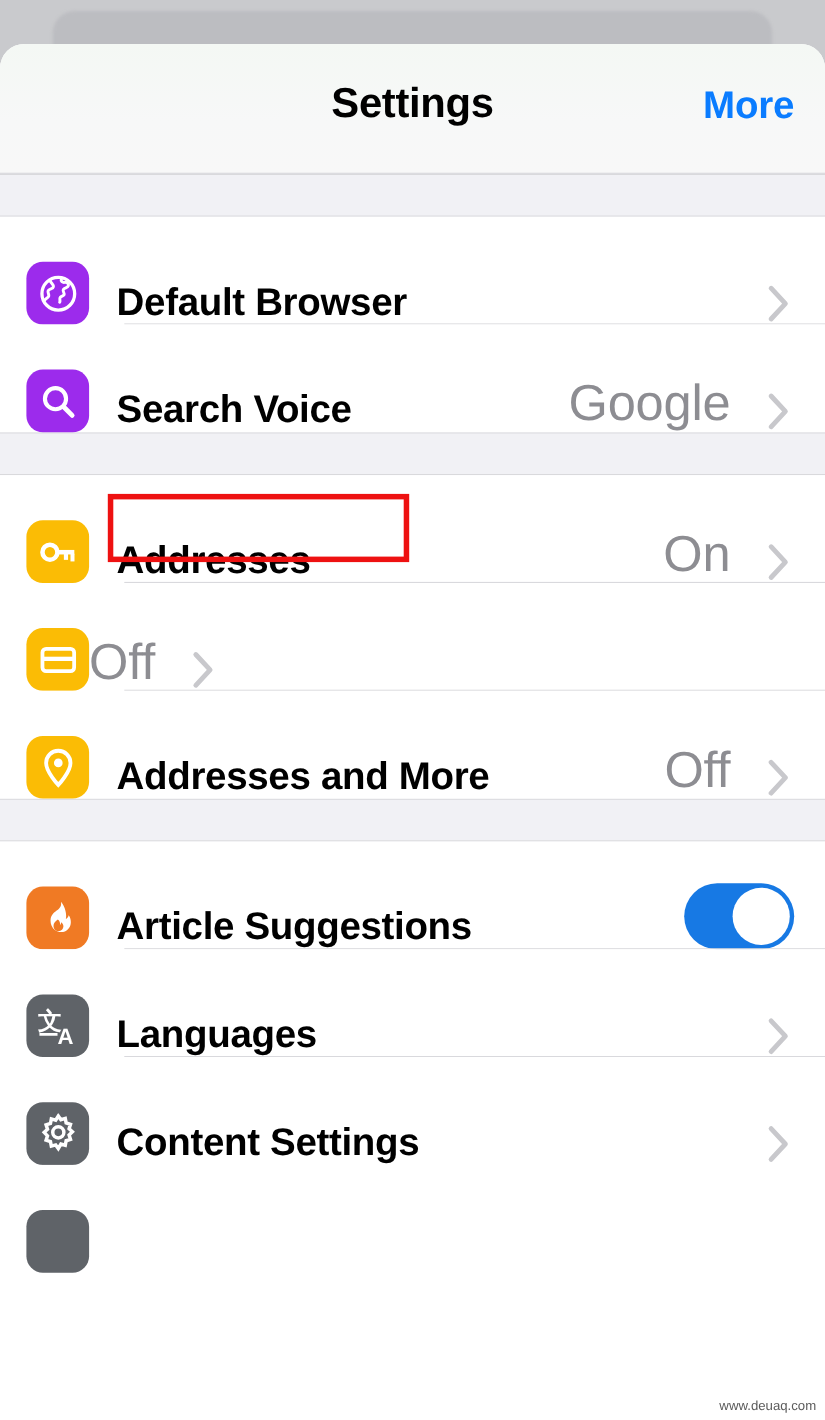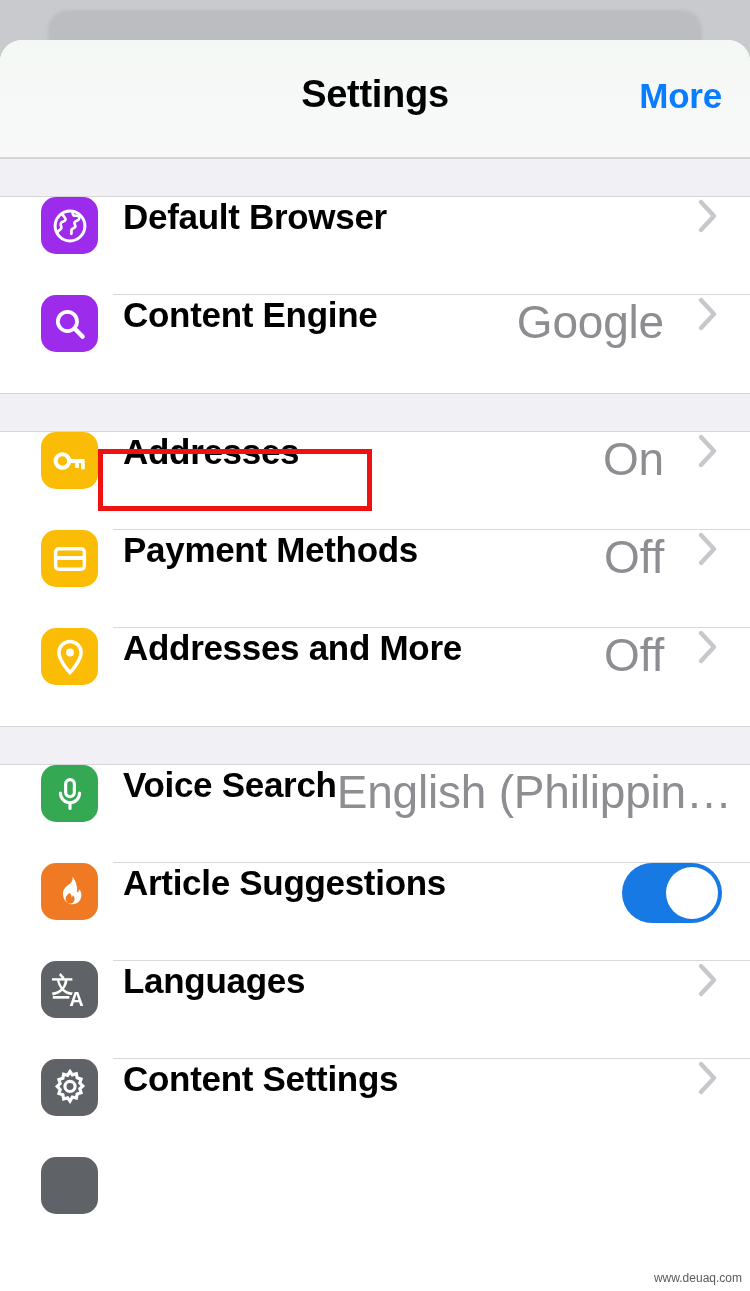--- a/index.html
+++ b/index.html
@@ -107,24 +107,24 @@
   .section-gap {
     height: 39px;
     background: #f1f1f5;
     border-top: 1px solid #d6d6da;
     border-bottom: 1px solid #d6d6da;
     box-sizing: border-box;
   }
   .row {
     position: relative;
     display: flex;
-    align-items: flex-start;
+    align-items: flex-end;
     height: 98px;
     background: #fff;
-    padding-left: 41px;
+    padding-left: 24px;
     box-sizing: border-box;
     cursor: pointer;
   }
   .row.sep::after {
     content: "";
     position: absolute;
     left: 113px; right: 0; bottom: 0;
     height: 1px;
     background: #d9d9dd;
   }
@@ -242,21 +242,21 @@
             </svg>
           </div>
         </div>
         <div class="row">
           <div class="row-icon" style="background: rgb(156, 43, 236);">
             <svg class="icon-svg" width="36" height="36" viewBox="0 0 24 24">
               <circle cx="10.3" cy="10.3" r="6.4" fill="none" stroke="#fff" stroke-width="2.5"></circle>
               <line x1="15.2" y1="15.2" x2="20.4" y2="20.4" stroke="#fff" stroke-width="2.9" stroke-linecap="round"></line>
             </svg>
           </div>
-          <div class="row-label">Content Engine</div>
+          <div class="row-label">Search Voice</div>
           <div class="row-value">Google</div>
           <div class="chevron">
             <svg width="22" height="38" viewBox="0 0 22 38">
               <polyline points="4,5 17,19 4,33" fill="none" stroke="#c8c8cc" stroke-width="4.4" stroke-linecap="round" stroke-linejoin="round"></polyline>
             </svg>
           </div>
         </div>
         <div class="section-gap"></div>
         <div class="row sep">
           <div class="row-icon" style="background: rgb(251, 188, 5);">
@@ -275,21 +275,20 @@
             </svg>
           </div>
         </div>
         <div class="row sep">
           <div class="row-icon" style="background: rgb(251, 188, 5);">
             <svg class="icon-svg" width="36" height="36" viewBox="0 0 24 24">
               <rect x="2.4" y="5.2" width="19.2" height="13.6" rx="2.2" fill="none" stroke="#fff" stroke-width="2.3"></rect>
               <rect x="2.4" y="10" width="19.2" height="2.6" fill="#fff"></rect>
             </svg>
           </div>
-          <div class="row-label">Payment Methods</div>
           <div class="row-value">Off</div>
           <div class="chevron">
             <svg width="22" height="38" viewBox="0 0 22 38">
               <polyline points="4,5 17,19 4,33" fill="none" stroke="#c8c8cc" stroke-width="4.4" stroke-linecap="round" stroke-linejoin="round"></polyline>
             </svg>
           </div>
         </div>
         <div class="row">
           <div class="row-icon" style="background: rgb(251, 188, 5);">
             <svg class="icon-svg" width="38" height="38" viewBox="0 0 24 24">
@@ -300,36 +299,20 @@
           <div class="row-label">Addresses and More</div>
           <div class="row-value">Off</div>
           <div class="chevron">
             <svg width="22" height="38" viewBox="0 0 22 38">
               <polyline points="4,5 17,19 4,33" fill="none" stroke="#c8c8cc" stroke-width="4.4" stroke-linecap="round" stroke-linejoin="round"></polyline>
             </svg>
           </div>
         </div>
         <div class="section-gap"></div>
         <div class="row sep">
-          <div class="row-icon" style="background: rgb(52, 168, 83);">
-            <svg class="icon-svg" width="36" height="36" viewBox="0 0 24 24">
-              <rect x="9.1" y="2.4" width="5.8" height="11.4" rx="2.9" fill="none" stroke="#fff" stroke-width="2.1"></rect>
-              <path d="M5.6 11.4a6.4 6.4 0 0 0 12.8 0" fill="none" stroke="#fff" stroke-width="2.1" stroke-linecap="round"></path>
-              <line x1="12" y1="17.8" x2="12" y2="21.6" stroke="#fff" stroke-width="2.1" stroke-linecap="round"></line>
-            </svg>
-          </div>
-          <div class="row-label">Voice Search</div>
-          <div class="row-value">English (Philippin…</div>
-          <div class="chevron">
-            <svg width="22" height="38" viewBox="0 0 22 38">
-              <polyline points="4,5 17,19 4,33" fill="none" stroke="#c8c8cc" stroke-width="4.4" stroke-linecap="round" stroke-linejoin="round"></polyline>
-            </svg>
-          </div>
-        </div>
-        <div class="row sep">
           <div class="row-icon" style="background: rgb(240, 122, 36);">
             <svg class="icon-svg" width="36" height="36" viewBox="0 0 24 24">
               <path d="M13.6 1.8c.6 3-1.1 4.2-2.6 5.4-1.8 1.4-3.7 2.9-3.7 6.1 0 4 3 6.9 6.4 6.9 3.3 0 5.9-2.6 5.9-6 0-2.6-1.3-4.1-1.3-4.1s-.3 1.6-1.7 2.2c.6-2.6-.3-7.4-3-10.5z" fill="#fff"></path>
               <path d="M11.7 12.6c-1.7 1.1-2.6 2.3-2.6 3.9 0 1.8 1.3 3.2 3 3.2 1.7 0 3-1.3 3-3.1 0-1.7-1.4-2.4-1.4-2.4s.1 1.2-.7 1.7c.3-1.3-.2-2.5-1.3-3.3z" fill="#f07a24"></path>
             </svg>
           </div>
           <div class="row-label">Article Suggestions</div>
           <div class="toggle" style="background: rgb(23, 121, 228);">
             <div class="knob"></div>
           </div>

